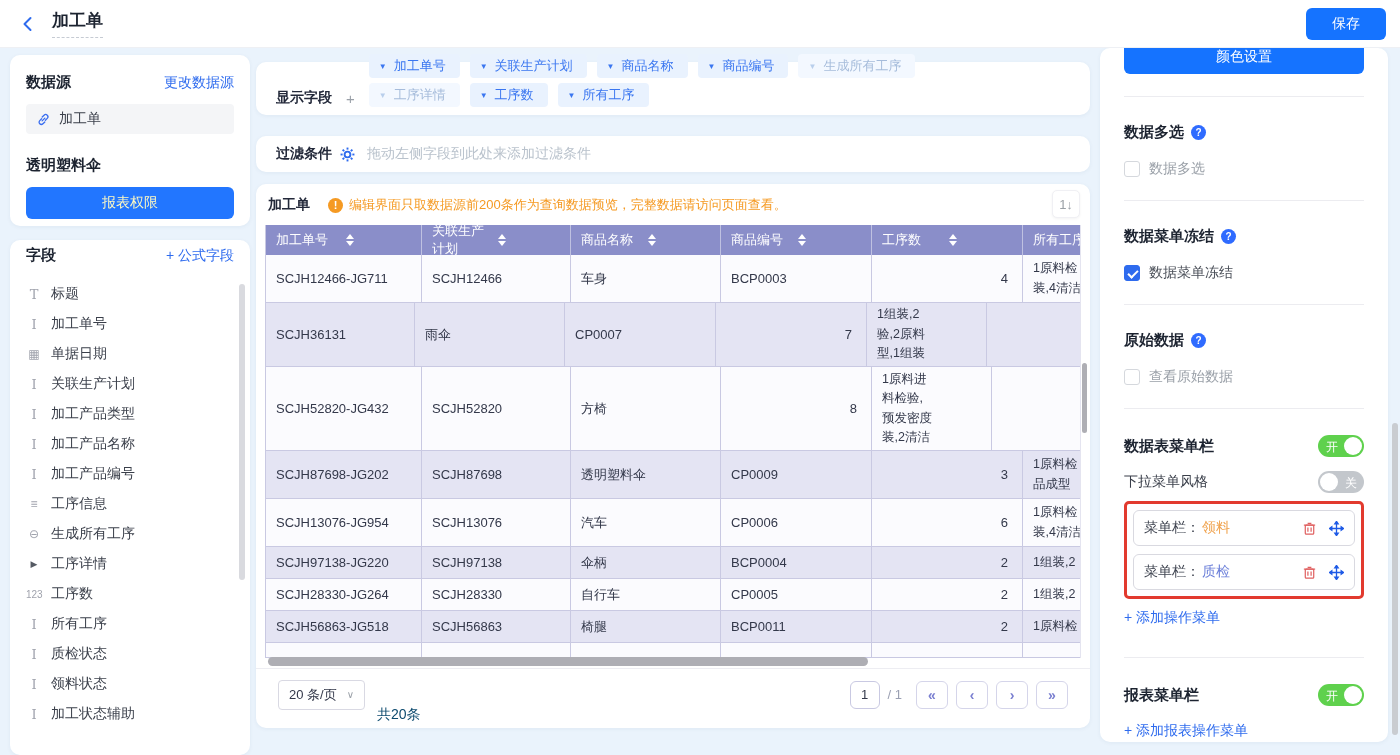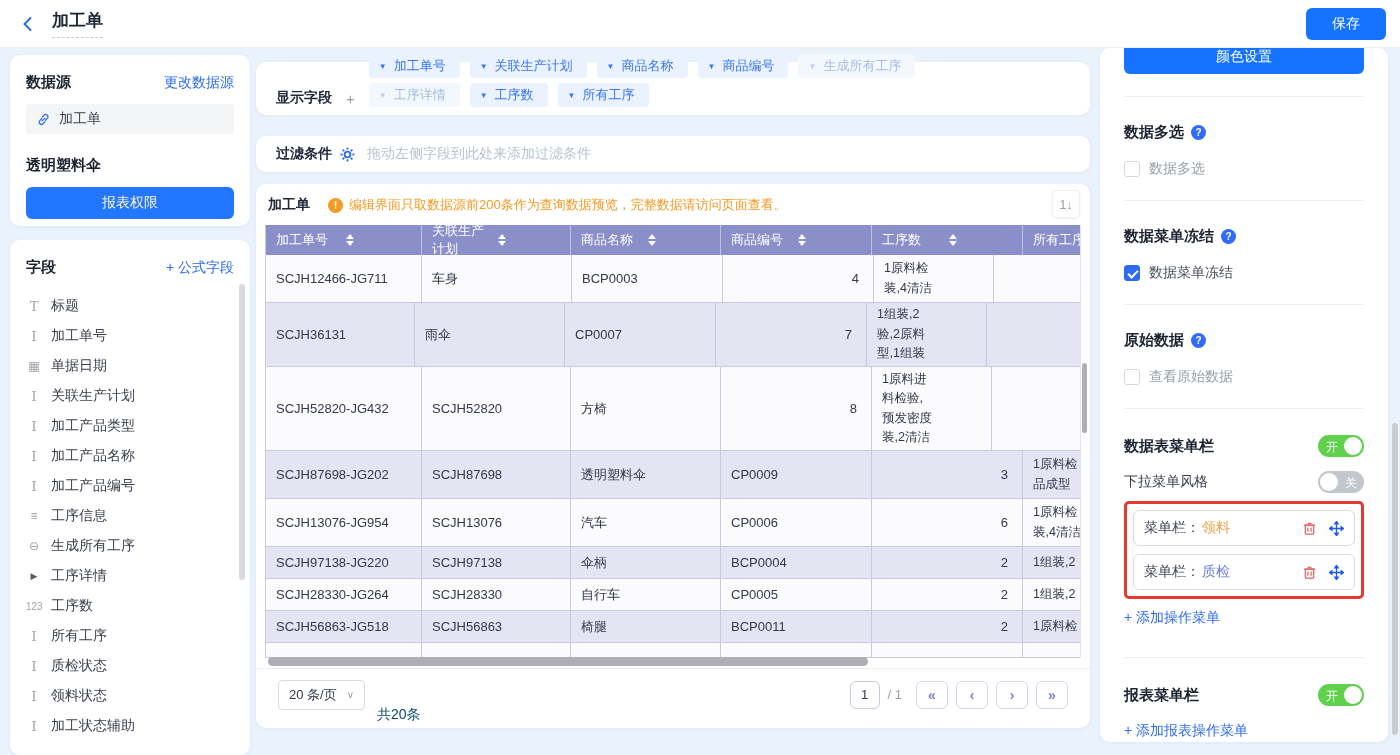--- a/index.html
+++ b/index.html
@@ -16,21 +16,21 @@
 
   
   .card-ds{left:10px;top:55px;width:240px;height:171px;padding:18px 16px;}
   .row-between{display:flex;align-items:center;justify-content:space-between;}
   .sec-h{font-size:15px;font-weight:bold;color:#1c2330;}
   .blue-link{font-size:14px;color:#2e6bee;cursor:pointer;text-decoration:none;}
   .ds-item{margin-top:12px;height:30px;background:#f4f5f7;border-radius:4px;display:flex;align-items:center;gap:8px;padding:0 10px;font-size:14px;color:#3a3f4a;}
   .perm-h{margin-top:22px;}
   .perm-btn{margin-top:12px;width:100%;height:32px;background:#2276ff;color:#fef9c3;font-size:14px;border:none;border-radius:6px;display:flex;align-items:center;justify-content:center;cursor:pointer;}
 
-  .card-fields{left:10px;top:240px;width:240px;height:515px;padding:18px 16px;overflow:hidden;}
+  .card-fields{left:10px;top:240px;width:240px;height:515px;padding:6px 16px;overflow:hidden;}
   .field-list{margin-top:14px;}
   .field-item{height:30px;display:flex;align-items:center;gap:9px;font-size:14px;color:#3a3f4a;cursor:grab;}
   .f-ico{width:16px;text-align:center;color:#a0a3ad;font-size:12px;flex:0 0 16px;}
   .f-ico.serif{font-family:"DejaVu Serif","Liberation Serif",serif;font-size:13px;}
   .f-ico.num{font-size:10px;letter-spacing:0;}
   .f-ico.tri{color:#555a63;font-size:9px;}
   .fields-scroll{position:absolute;right:5px;top:44px;width:6px;height:296px;background:#d9dadf;border-radius:3px;}
 
   
   .card-display{left:256px;top:62px;width:834px;height:53px;padding:8px 20px;display:flex;align-items:flex-end;gap:14px;}
@@ -325,20 +325,21 @@
               <i class="dn"></i>
             </span>
           </div>
         <div class="th c5">
             <span>所有工序</span>
           </div>
       </div>
 
       <div class="tr" style="height:48px">
         <div class="td c0">SCJH12466-JG711</div>
+        <div class="td c1">SCJH12466</div>
         <div class="td c2">车身</div>
         <div class="td c3">BCP0003</div>
         <div class="td c4 num">4</div>
         <div class="td c5 procs">1原料检
 装,4清洁</div>
       </div>
       <div class="tr alt" style="height:64px">
         <div class="td c1">SCJH36131</div>
         <div class="td c2">雨伞</div>
         <div class="td c3">CP0007</div>

